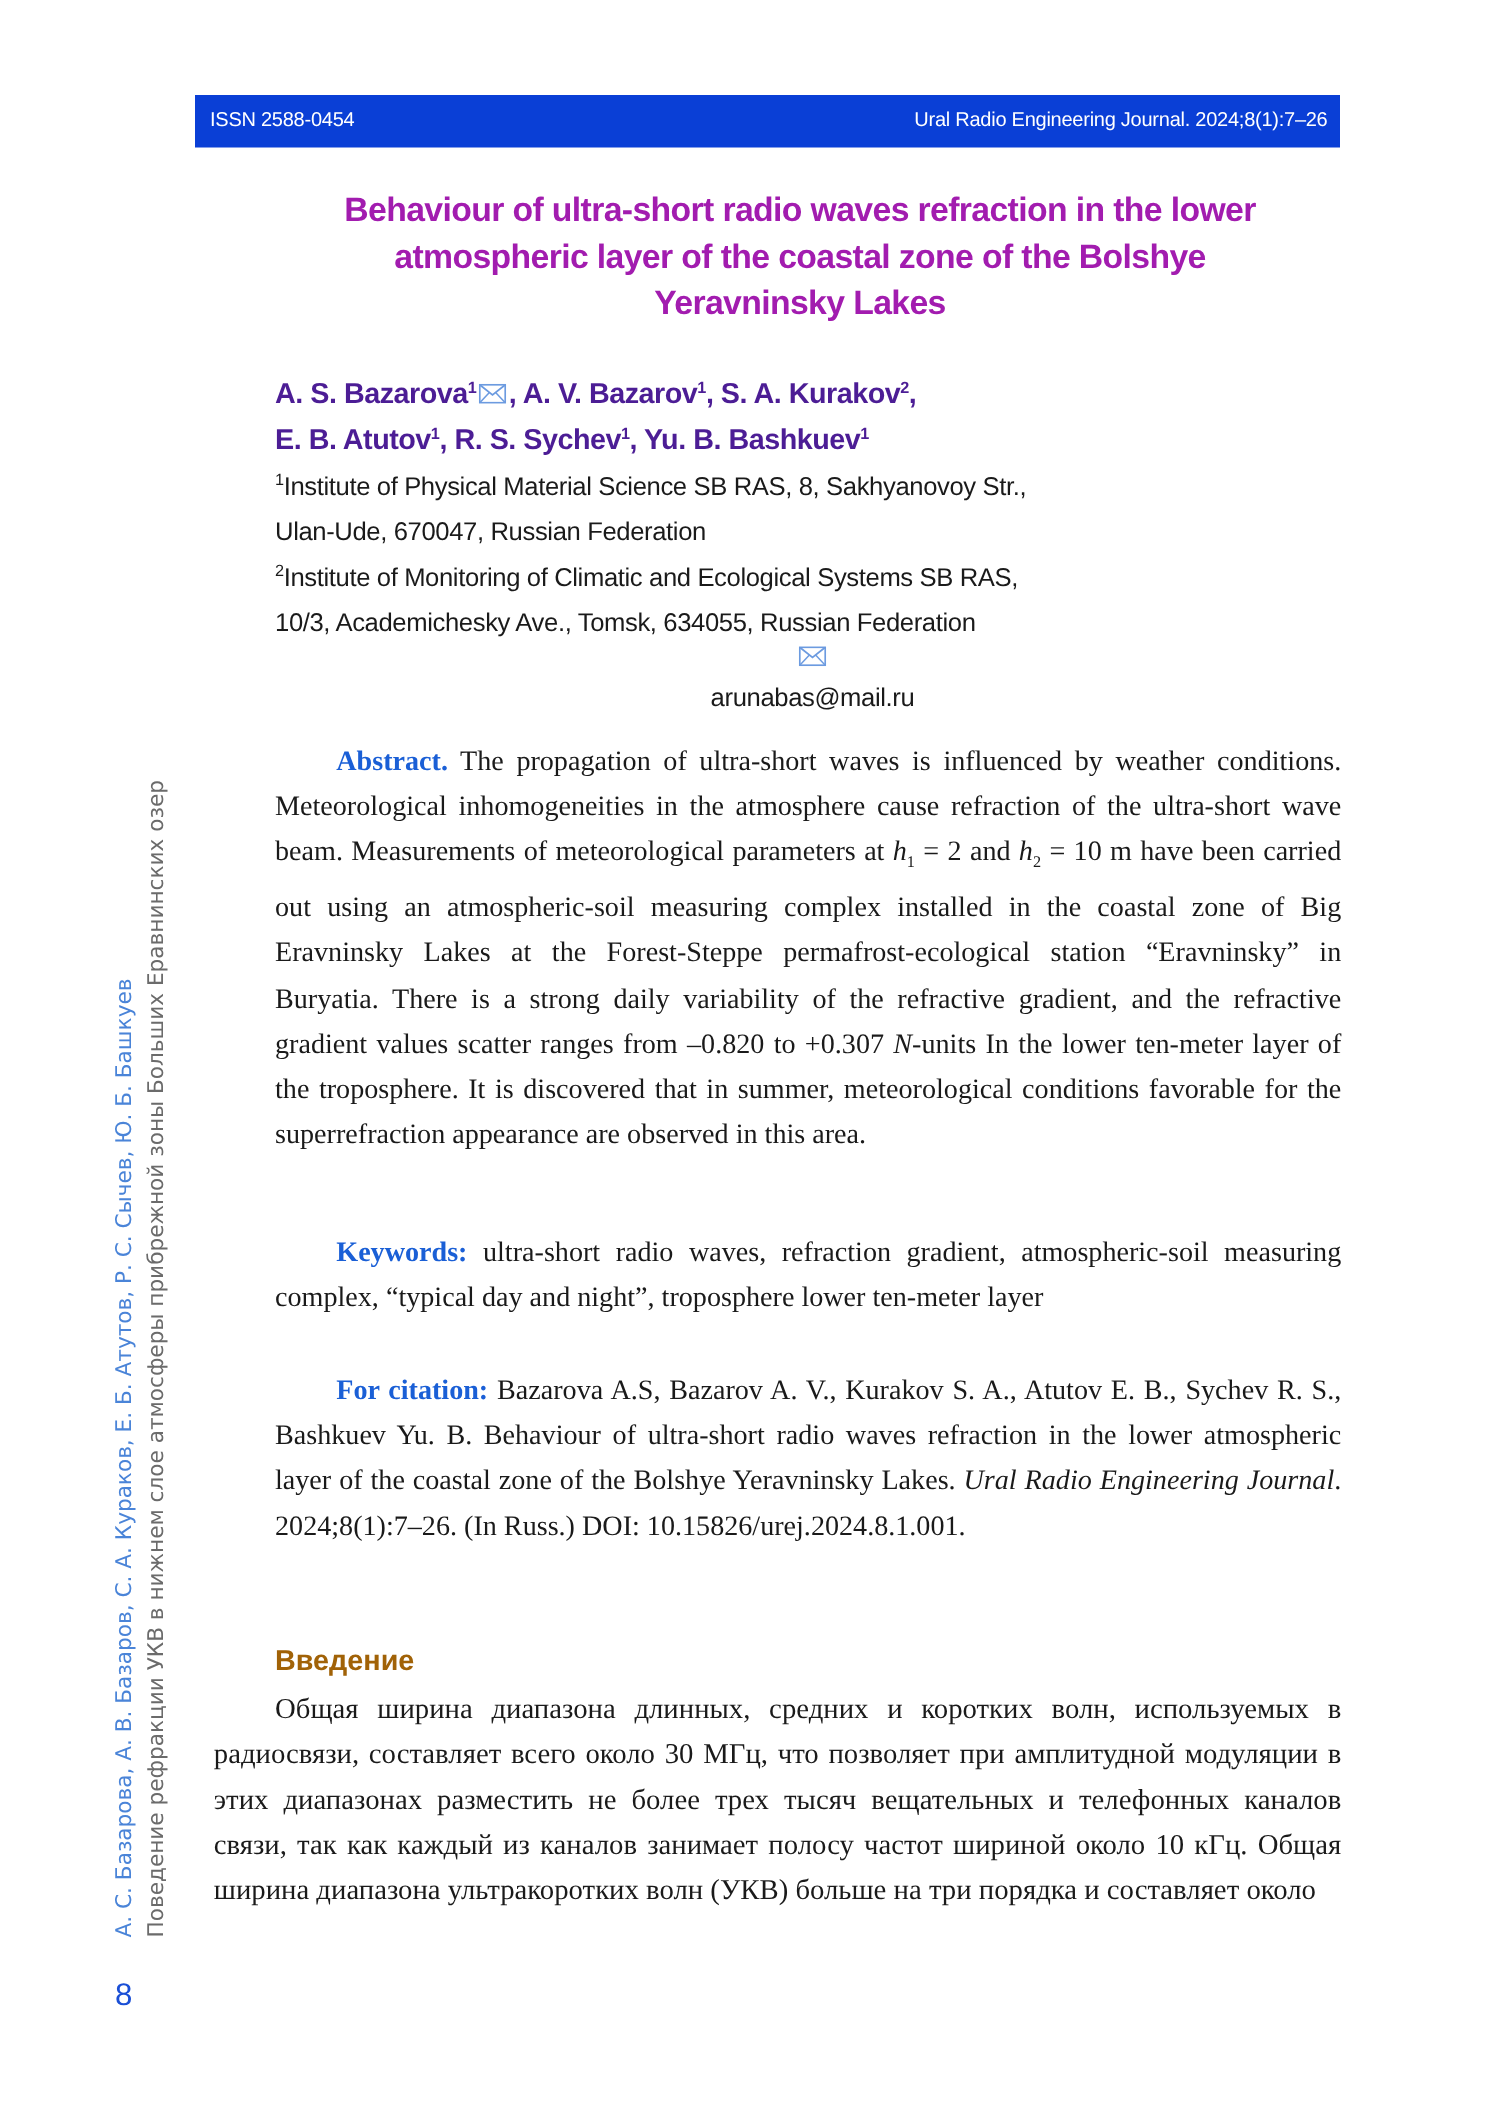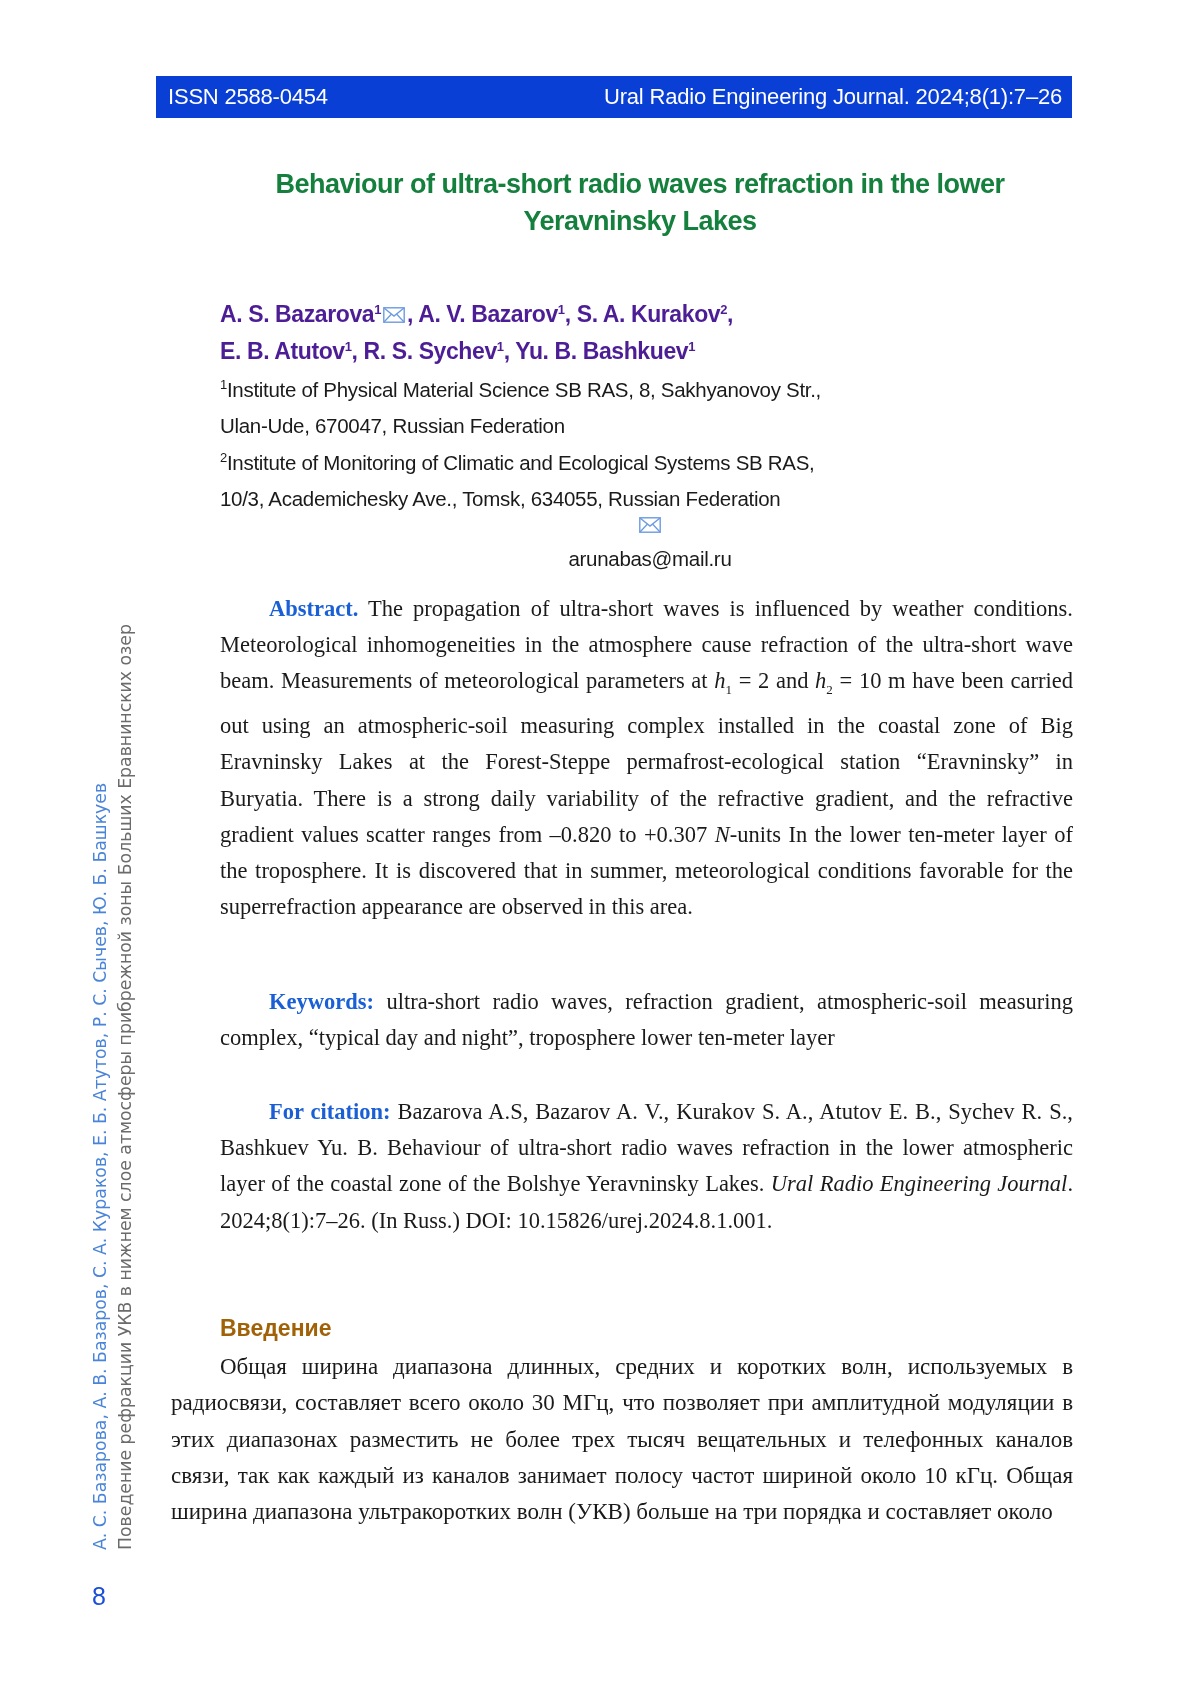--- a/index.html
+++ b/index.html
@@ -16,41 +16,40 @@
   }
   .header-bar {
     position: absolute;
     left: 156px;
     top: 76px;
     width: 916px;
     height: 42px;
     background: #0a3fd6;
     color: #ffffff;
     font-family: "Liberation Sans", sans-serif;
-    font-size: 22px;
+    font-size: 16px;
     display: flex;
     align-items: center;
     justify-content: space-between;
     padding: 0 10px 0 12px;
     box-sizing: border-box;
     letter-spacing: -0.2px;
   }
   .title {
     position: absolute;
     left: 200px;
     top: 150px;
     width: 880px;
     text-align: center;
     font-family: "Liberation Sans", sans-serif;
     font-weight: bold;
     font-size: 27px;
     line-height: 37px;
-    color: #15803d;
+    color: #a21caf;
     letter-spacing: -0.5px;
-    margin-top: 16px;
   }
   .authors {
     position: absolute;
     left: 220px;
     top: 296px;
     width: 860px;
     font-family: "Liberation Sans", sans-serif;
     font-weight: bold;
     font-size: 23px;
     line-height: 37px;
@@ -147,20 +146,21 @@
 </head>
 <body>
 
 <div class="header-bar">
   <span>ISSN 2588-0454</span>
   <span>Ural Radio Engineering Journal. 2024;8(1):7–26</span>
 </div>
 
 <div class="title">
   <div>Behaviour of ultra-short radio waves refraction in the lower</div>
+  <div>atmospheric layer of the coastal zone of the Bolshye</div>
   <div>Yeravninsky Lakes</div>
 </div>
 
 <div class="authors">
   <div>
     <span>A. S. Bazarova</span><sup>1</sup><svg class="mail-icon" viewBox="0 0 22 16">
         <rect x="0.8" y="0.8" width="20.4" height="14.4" fill="none" stroke="#6c9be0" stroke-width="1.4"></rect>
         <polyline points="1,1 11,9 21,1" fill="none" stroke="#6c9be0" stroke-width="1.4"></polyline>
         <polyline points="1,15 8.5,7" fill="none" stroke="#6c9be0" stroke-width="1.2"></polyline>
         <polyline points="21,15 13.5,7" fill="none" stroke="#6c9be0" stroke-width="1.2"></polyline>

